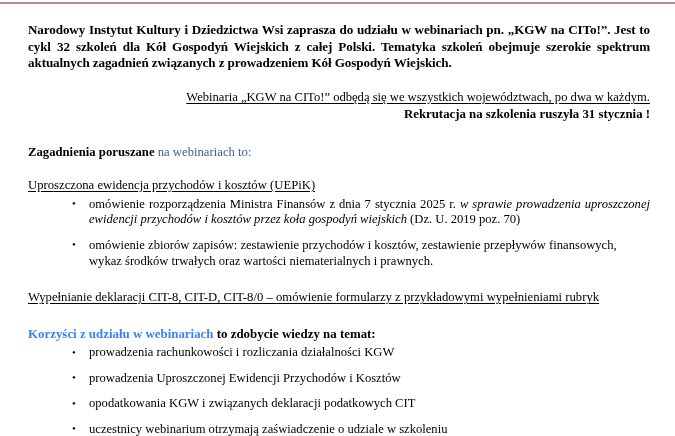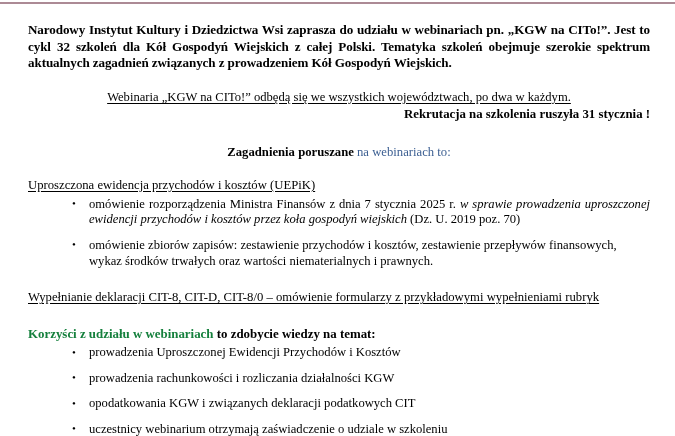--- a/index.html
+++ b/index.html
@@ -42,40 +42,39 @@
   .intro {
     font-size: 13.1px;
     font-weight: bold;
     line-height: 16.6px;
     text-align: justify;
     letter-spacing: -0.1px;
     margin: 0;
   }
   .center-underline {
     margin: 17px 0 0 0;
-    text-align: center;
+    text-align: right;
     font-size: 12.6px;
     line-height: 16px;
   }
   .center-underline span {
     text-decoration: underline;
     text-underline-offset: 2px;
   }
   .center-bold {
     margin: 1px 0 0 0;
     text-align: right;
     font-size: 12.8px;
     font-weight: bold;
     line-height: 16px;
   }
   .lead {
     margin: 22px 0 0 0;
     font-size: 12.7px;
     line-height: 16px;
-    text-align: center;
   }
   .lead .b { font-weight: bold; }
   .lead .blue { color: #3c5f92; }
 
   .sec-head {
     margin: 17px 0 0 0;
     font-size: 12.7px;
     line-height: 16px;
   }
   .sec-head span {
@@ -91,21 +90,21 @@
   .sec-head-2 span {
     text-decoration: underline;
     text-underline-offset: 2px;
   }
   .benefits-head {
     margin: 21px 0 0 0;
     font-size: 12.9px;
     font-weight: bold;
     line-height: 16px;
   }
-  .benefits-head .blue { color: #15803d; }
+  .benefits-head .blue { color: #3b82f6; }
 
   ul.blist {
     margin: 4px 0 0 0;
     padding: 0 0 0 44px;
     list-style: none;
   }
   ul.blist.tight { margin-top: 3px; }
   ul.blist li {
     position: relative;
     font-size: 12.6px;
@@ -161,24 +160,24 @@
     <p class="sec-head-2">
       <span>Wypełnianie deklaracji CIT-8, CIT-D, CIT-8/0 – omówienie formularzy z przykładowymi wypełnieniami rubryk</span>
     </p>
 
     <p class="benefits-head">
       <span class="blue">Korzyści z udziału w webinariach</span><span>&nbsp;</span><span>to zdobycie wiedzy na temat:</span>
     </p>
 
     <ul class="blist tight">
       <li>
-        <span>prowadzenia Uproszczonej Ewidencji Przychodów i Kosztów</span>
+        <span>prowadzenia rachunkowości i rozliczania działalności KGW</span>
       </li>
       <li>
-        <span>prowadzenia rachunkowości i rozliczania działalności KGW</span>
+        <span>prowadzenia Uproszczonej Ewidencji Przychodów i Kosztów</span>
       </li>
       <li>
         <span>opodatkowania KGW i związanych deklaracji podatkowych CIT</span>
       </li>
       <li>
         <span>uczestnicy webinarium otrzymają zaświadczenie o udziale w szkoleniu</span>
       </li>
     </ul>
 
   </div>

